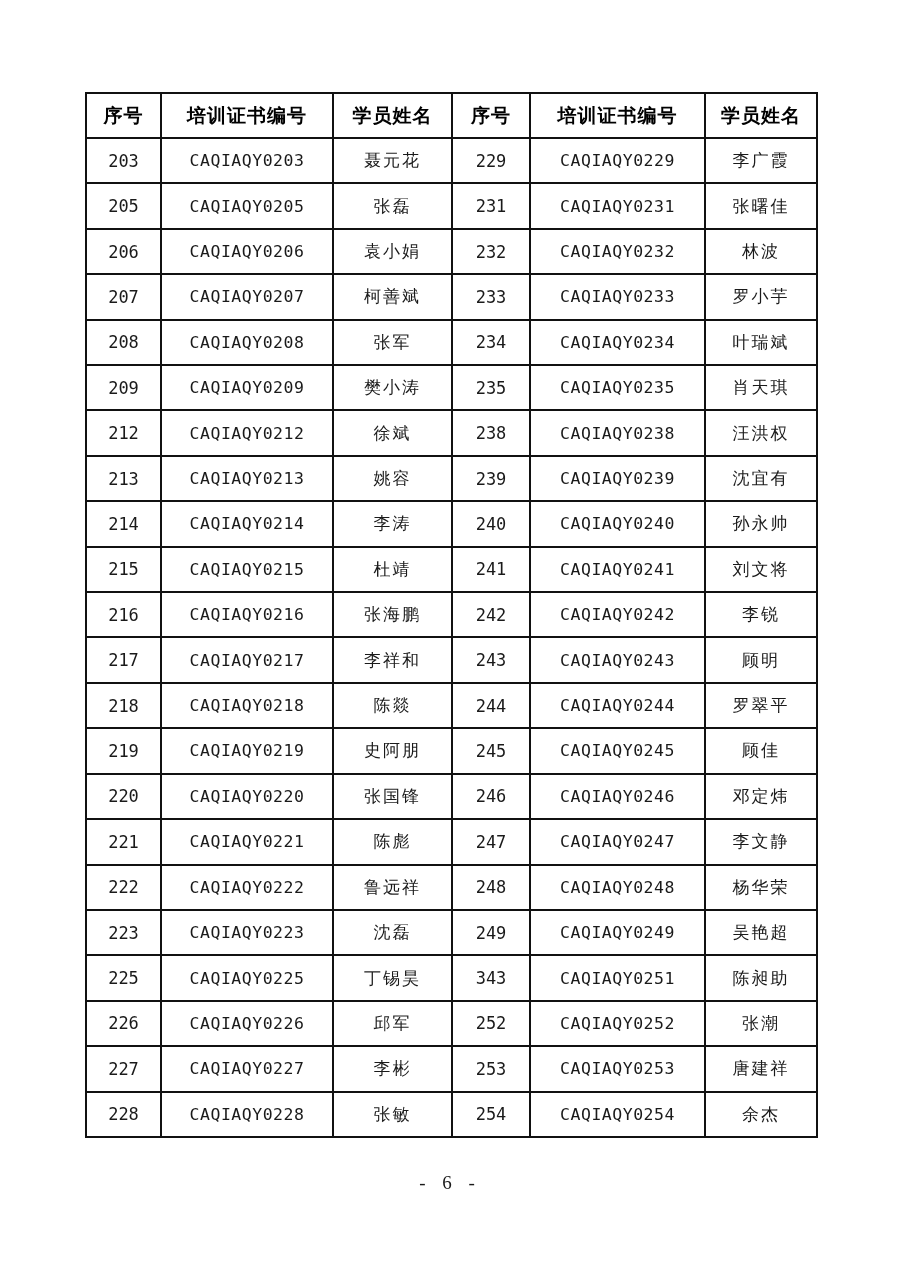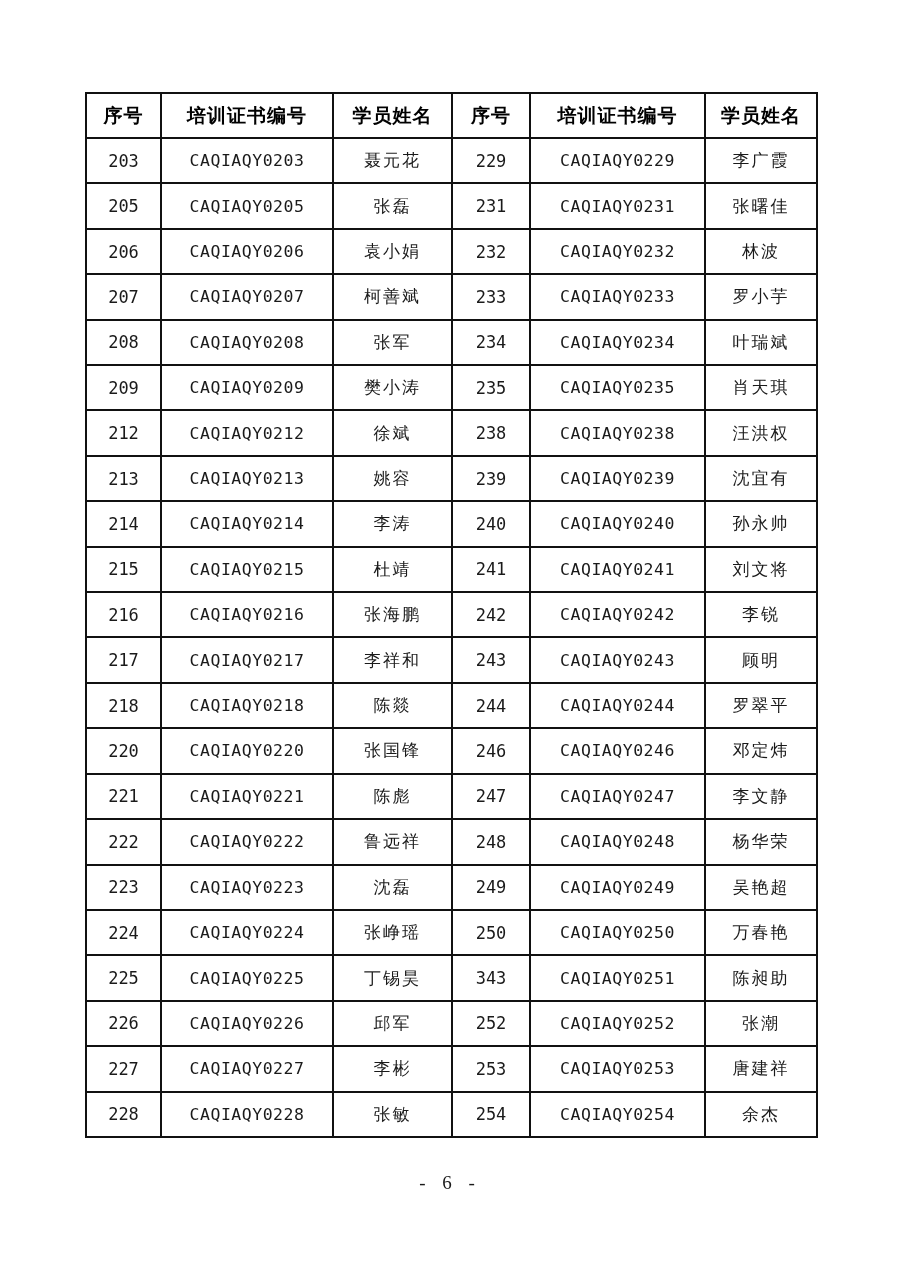--- a/index.html
+++ b/index.html
@@ -192,20 +192,28 @@
         </tr>
         <tr>
           <td class="col-serial">218</td>
           <td class="col-cert">CAQIAQY0218</td>
           <td class="col-name">陈燚</td>
           <td class="col-serial">244</td>
           <td class="col-cert">CAQIAQY0244</td>
           <td class="col-name">罗翠平</td>
         </tr>
         <tr>
+          <td class="col-serial">219</td>
+          <td class="col-cert">CAQIAQY0219</td>
+          <td class="col-name">史阿朋</td>
+          <td class="col-serial">245</td>
+          <td class="col-cert">CAQIAQY0245</td>
+          <td class="col-name">顾佳</td>
+        </tr>
+        <tr>
           <td class="col-serial">220</td>
           <td class="col-cert">CAQIAQY0220</td>
           <td class="col-name">张国锋</td>
           <td class="col-serial">246</td>
           <td class="col-cert">CAQIAQY0246</td>
           <td class="col-name">邓定炜</td>
         </tr>
         <tr>
           <td class="col-serial">221</td>
           <td class="col-cert">CAQIAQY0221</td>
@@ -224,28 +232,20 @@
         </tr>
         <tr>
           <td class="col-serial">223</td>
           <td class="col-cert">CAQIAQY0223</td>
           <td class="col-name">沈磊</td>
           <td class="col-serial">249</td>
           <td class="col-cert">CAQIAQY0249</td>
           <td class="col-name">吴艳超</td>
         </tr>
         <tr>
-          <td class="col-serial">224</td>
-          <td class="col-cert">CAQIAQY0224</td>
-          <td class="col-name">张峥瑶</td>
-          <td class="col-serial">250</td>
-          <td class="col-cert">CAQIAQY0250</td>
-          <td class="col-name">万春艳</td>
-        </tr>
-        <tr>
           <td class="col-serial">225</td>
           <td class="col-cert">CAQIAQY0225</td>
           <td class="col-name">丁锡昊</td>
           <td class="col-serial">343</td>
           <td class="col-cert">CAQIAQY0251</td>
           <td class="col-name">陈昶助</td>
         </tr>
         <tr>
           <td class="col-serial">226</td>
           <td class="col-cert">CAQIAQY0226</td>

